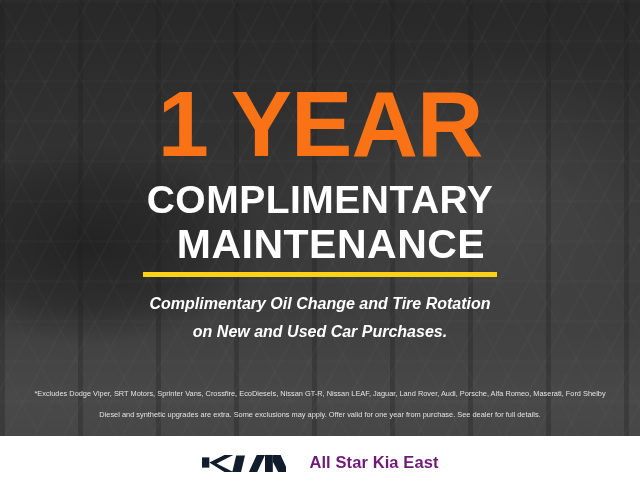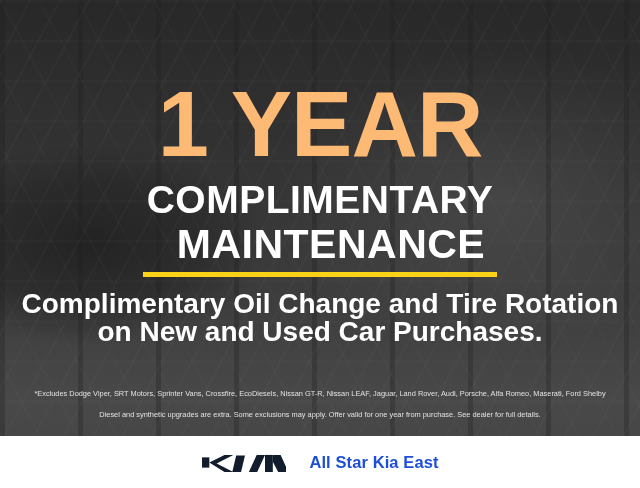--- a/index.html
+++ b/index.html
@@ -82,21 +82,21 @@
   
   .headline-year {
     position: absolute;
     top: 78px;
     left: 0;
     right: 0;
     font-size: 92px;
     line-height: 92px;
     font-weight: bold;
     letter-spacing: -1px;
-    color: #fdba74;
+    color: #f97316;
     white-space: nowrap;
   }
 
   .headline-sub1,
   .headline-sub2 {
     position: absolute;
     left: 0;
     right: 0;
     color: #ffffff;
     font-weight: bold;
@@ -126,23 +126,24 @@
     background: #FCD116;
   }
 
   
   .offer {
     position: absolute;
     top: 290px;
     left: 20px;
     right: 20px;
     color: #ffffff;
-    font-size: 28px;
+    font-size: 16px;
     line-height: 28px;
     font-weight: bold;
+    font-style: italic;
   }
 
   
   .disclaimer {
     position: absolute;
     top: 378px;
     left: 14px;
     right: 14px;
     color: #e2e2e2;
     font-size: 7.4px;
@@ -165,21 +166,21 @@
     align-items: center;
     justify-content: center;
     gap: 22px;
   }
   .kia-logo {
     display: block;
     width: 86px;
     height: 21px;
   }
   .dealer-name {
-    color: #1d4ed8;
+    color: #701a75;
     font-size: 16.5px;
     font-weight: bold;
     letter-spacing: 0.1px;
     white-space: nowrap;
   }
 </style>
 </head>
 <body>
 
 <div id="banner">

